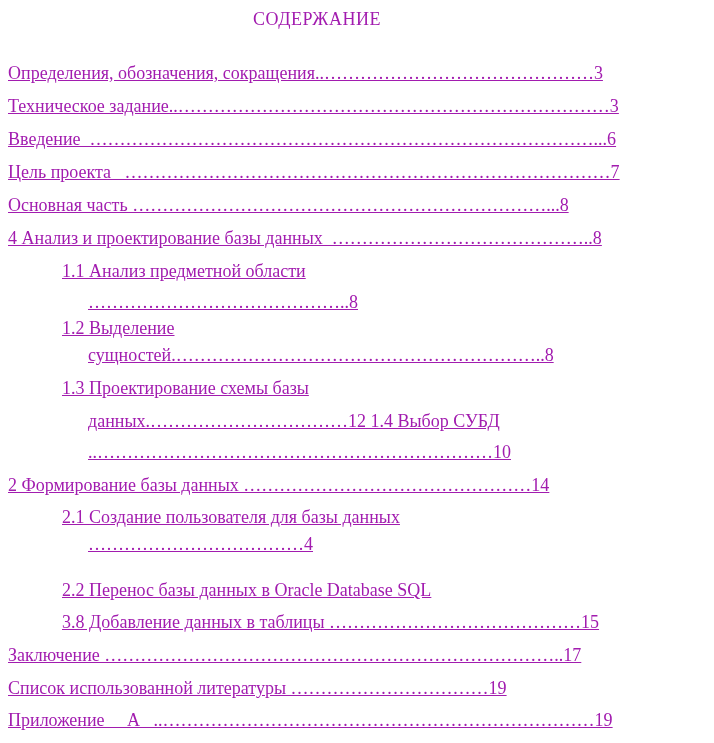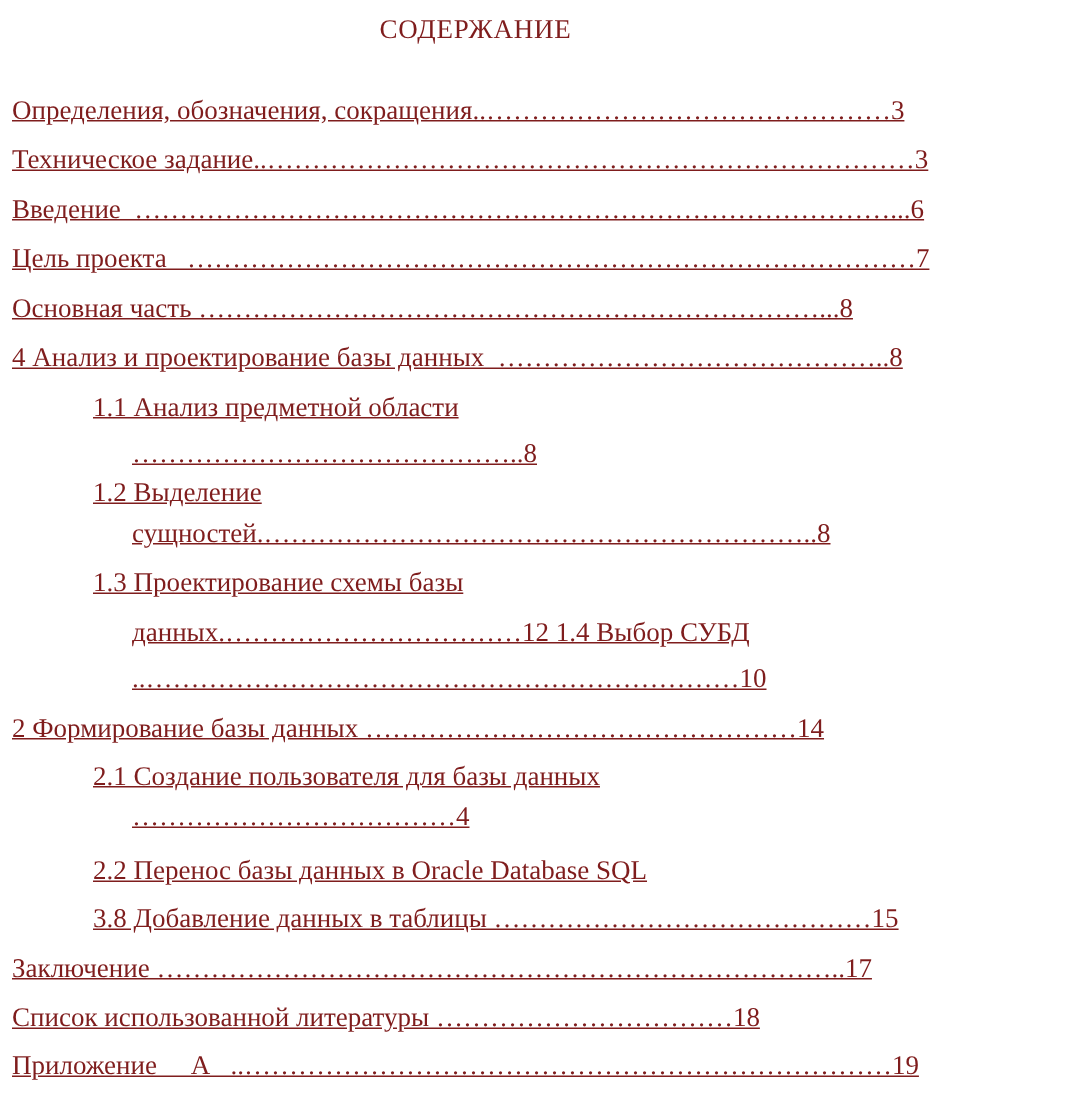--- a/index.html
+++ b/index.html
@@ -1,21 +1,21 @@
 <!DOCTYPE html>
 <html><head>
 <meta charset="utf-8">
 <style>
   html, body { margin: 0; padding: 0; }
   .page {
     position: relative;
     width: 626px;
     height: 743px;
     background: #ffffff;
-    color: #7f1d1d;
+    color: #a21caf;
     font-family: "Liberation Serif", serif;
     font-size: 18px;
     box-sizing: border-box;
     padding: 6px 0 0 8px;
     overflow: hidden;
   }
   .title {
     text-align: center;
     line-height: 26px;
     letter-spacing: 0.5px;
@@ -44,18 +44,18 @@
   <div class="line i1" style="margin-top:7px">1.1 Анализ предметной области</div>
   <div class="line i2" style="margin-top:5px">……………………………………..8</div>
   <div class="line i1" style="margin-top:0px">1.2 Выделение</div>
   <div class="line i2" style="margin-top:1px">сущностей.……………………………………………………..8</div>
   <div class="line i1" style="margin-top:7px">1.3 Проектирование схемы базы</div>
   <div class="line i2" style="margin-top:7px">данных.……………………………12 1.4 Выбор СУБД</div>
   <div class="line i2" style="margin-top:5px">..…………………………………………………………10</div>
   <div class="line" style="margin-top:7px">2 Формирование базы данных …………………………………………14</div>
   <div class="line i1" style="margin-top:6px">2.1 Создание пользователя для базы данных</div>
   <div class="line i2" style="margin-top:1px">………………………………4</div>
-  <div class="line i1" style="margin-top:10px">2.2 Перенос базы данных в Oracle Database SQL</div>
+  <div class="line i1" style="margin-top:20px">2.2 Перенос базы данных в Oracle Database SQL</div>
   <div class="line i1" style="margin-top:6px">3.8 Добавление данных в таблицы ……………………………………15</div>
   <div class="line" style="margin-top:7px">Заключение …………………………………………………………………..17</div>
-  <div class="line" style="margin-top:7px">Список использованной литературы ……………………………18</div>
+  <div class="line" style="margin-top:7px">Список использованной литературы ……………………………19</div>
   <div class="line" style="margin-top:6px">Приложение     А   ..………………………………………………………………19</div>
 </div>
 
 </body></html>

